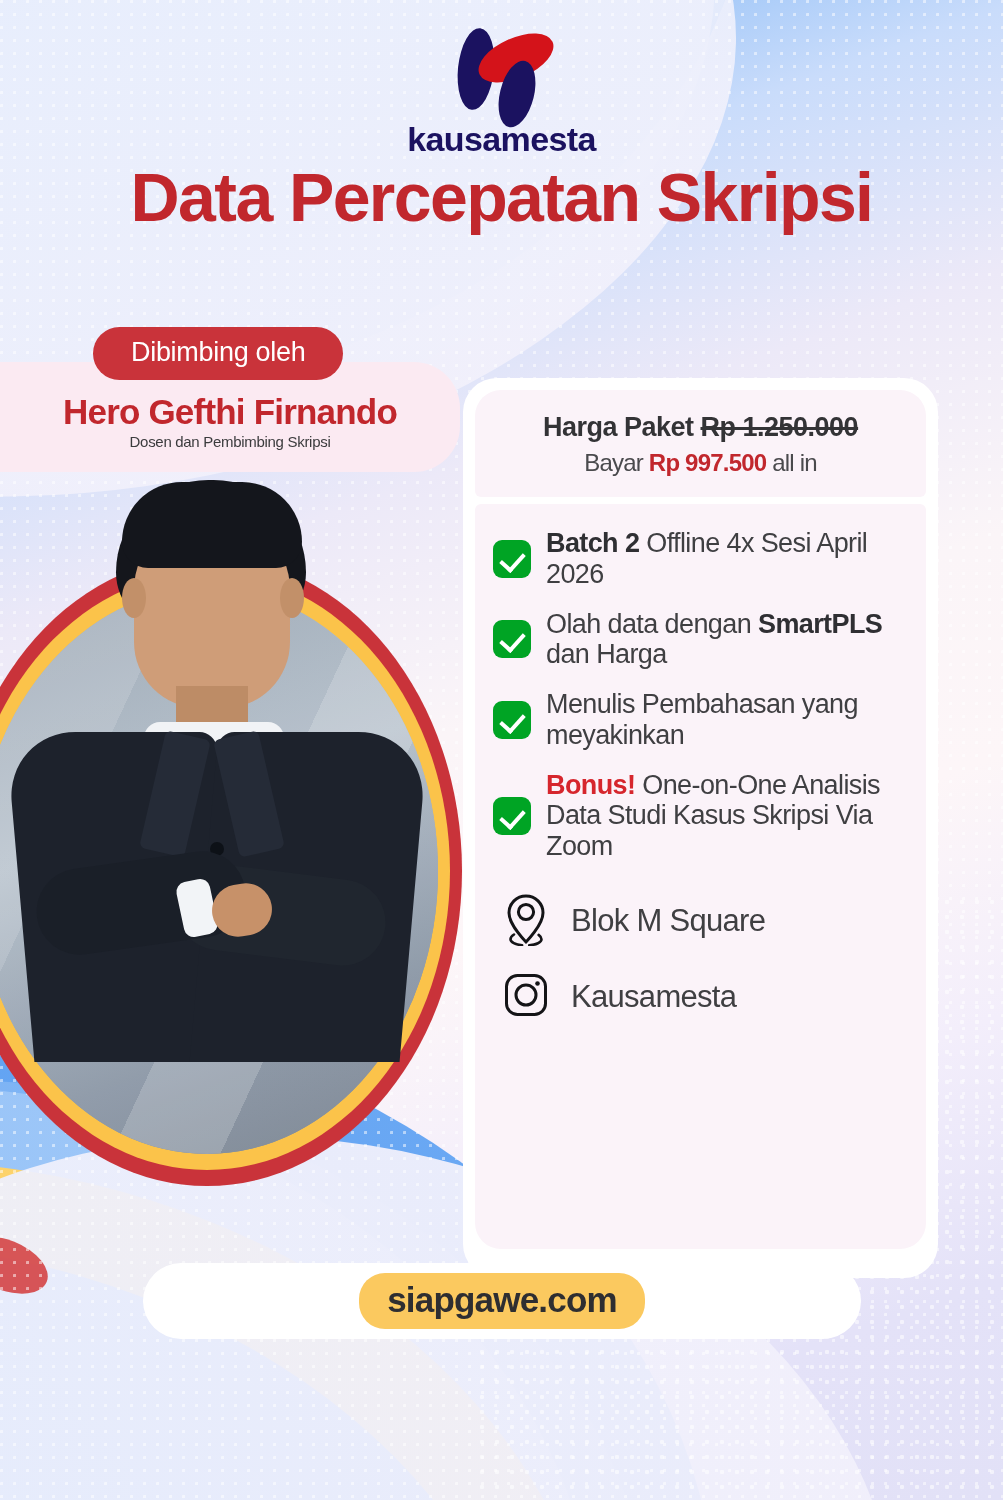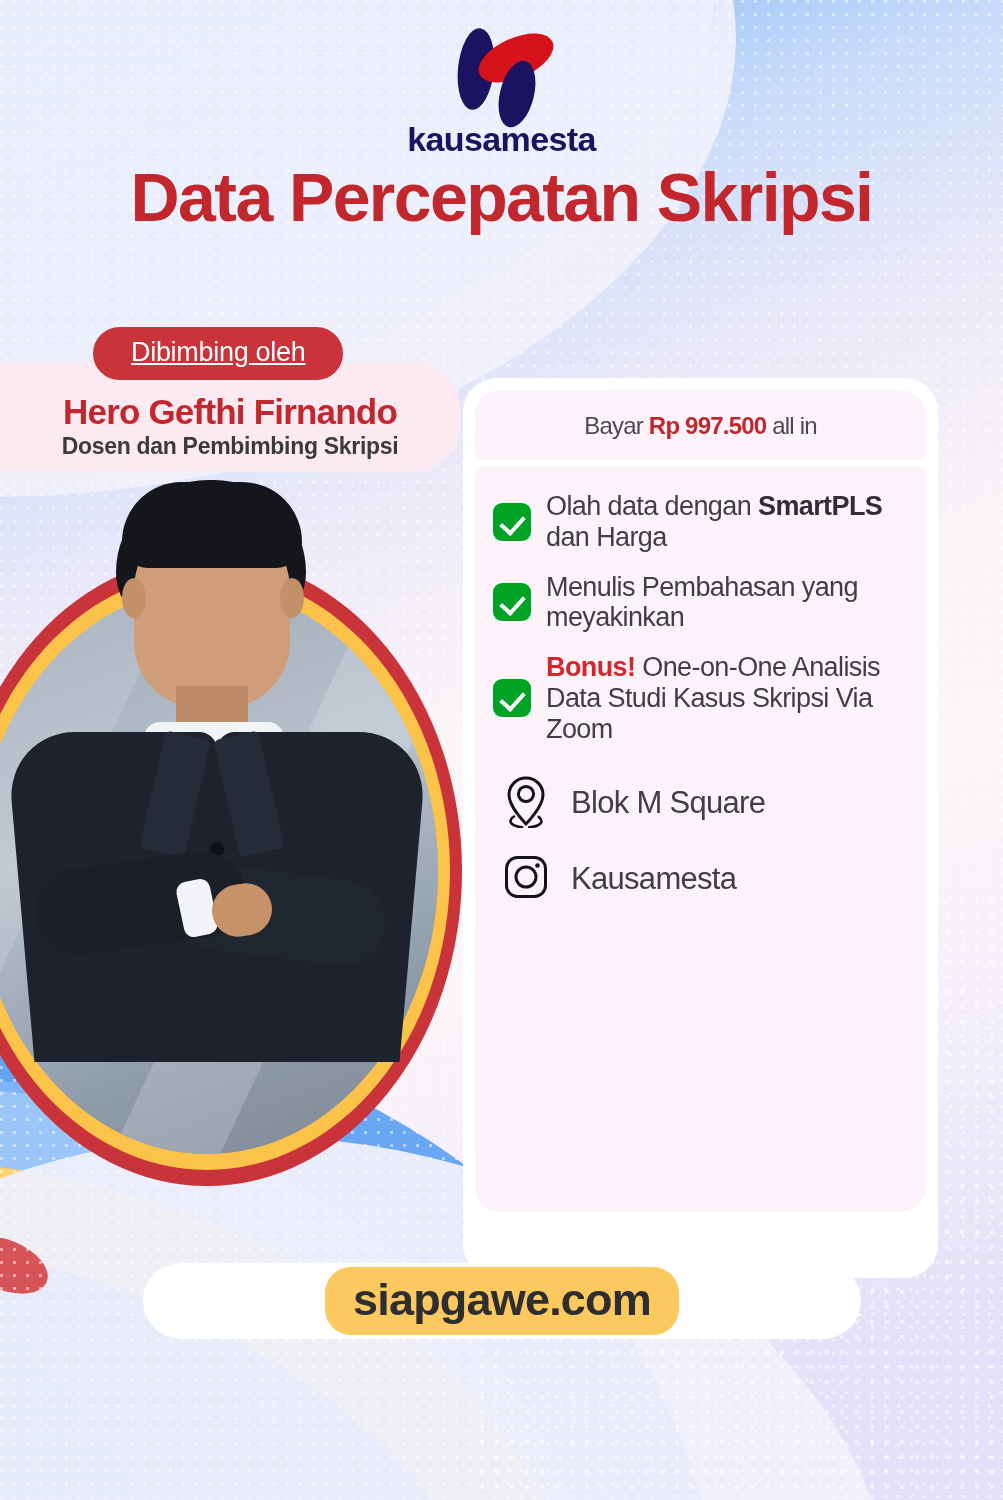--- a/index.html
+++ b/index.html
@@ -163,33 +163,32 @@
     z-index:4;
   }
   .mentor-badge {
     position:absolute; left:93px; top:327px;
     background:#c9333a;
     color:#ffffff;
     border-radius:30px;
     padding:10px 38px 12px;
     font-size:27px; font-weight:400; letter-spacing:-0.3px;
     z-index:6;
-    text-decoration:underline;
   }
   .mentor-name {
     position:absolute; left:0; top:392px; width:460px;
     text-align:center;
     font-size:35px; font-weight:700; letter-spacing:-0.8px;
     color:#c1272d;
     z-index:6;
   }
   .mentor-role {
     position:absolute; left:0; top:433px; width:460px;
     text-align:center;
-    font-size:23px; font-weight:700; letter-spacing:-0.3px;
+    font-size:15px; font-weight:400; letter-spacing:-0.3px;
     color:#3b3b3d;
     z-index:6;
   }
 
   
   .photo-ring {
     position:absolute; left:-48px; top:556px;
     width:510px; height:630px;
     border-radius:50%;
     background:#c9333a;
@@ -353,21 +352,21 @@
     display:flex; align-items:center; justify-content:center; gap:18px;
     z-index:7;
   }
   .cta-text {
     font-size:35px; letter-spacing:-0.8px; color:#3f3f42;
   }
   .cta-pill {
     background:#fbc95f;
     border-radius:26px;
     padding:7px 28px 9px;
-    font-size:45px; font-weight:700; letter-spacing:-0.8px;
+    font-size:35px; font-weight:700; letter-spacing:-0.8px;
     color:#2e2e31;
   }
 </style>
 </head>
 <body>
 
 <div id="poster">
 
   <div class="bg-base"></div>
   <div class="swoosh sw-tl1"></div>
@@ -422,29 +421,37 @@
     <span class="p-btn"></span>
     <span class="p-arm-r"></span>
     <span class="p-arm-l"></span>
     <span class="p-cuff"></span>
     <span class="p-hand-l"></span>
   </div>
 
   <div class="panel">
 
     <div class="panel-price">
+      <div class="price-line1">
+        <span>Harga Paket</span>
+        <span class="price-strike">Rp 1.250.000</span>
+      </div>
       <div class="price-line2">
         <span>Bayar</span>
         <span class="price-new">Rp 997.500</span>
         <span>all in</span>
       </div>
     </div>
 
     <div class="panel-list">
 
+      <div class="feat">
+        <span class="chk"></span>
+        <span class="feat-txt"><b>Batch 2</b><span> Offline 4x Sesi April 2026</span></span>
+      </div>
 
 
       <div class="feat">
         <span class="chk"></span>
         <span class="feat-txt"><span>Olah data dengan </span><b>SmartPLS</b><span> dan Harga</span></span>
       </div>
 
       <div class="feat">
         <span class="chk"></span>
         <span class="feat-txt"><span>Menulis Pembahasan yang meyakinkan</span></span>

